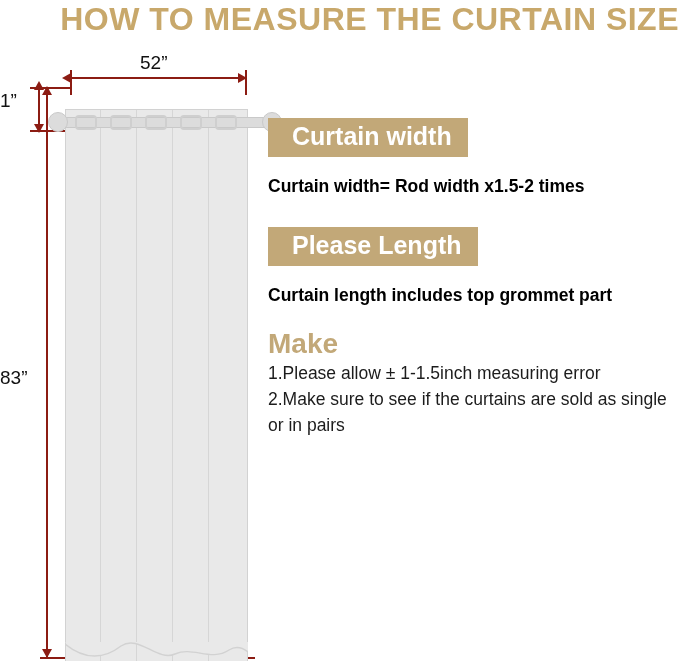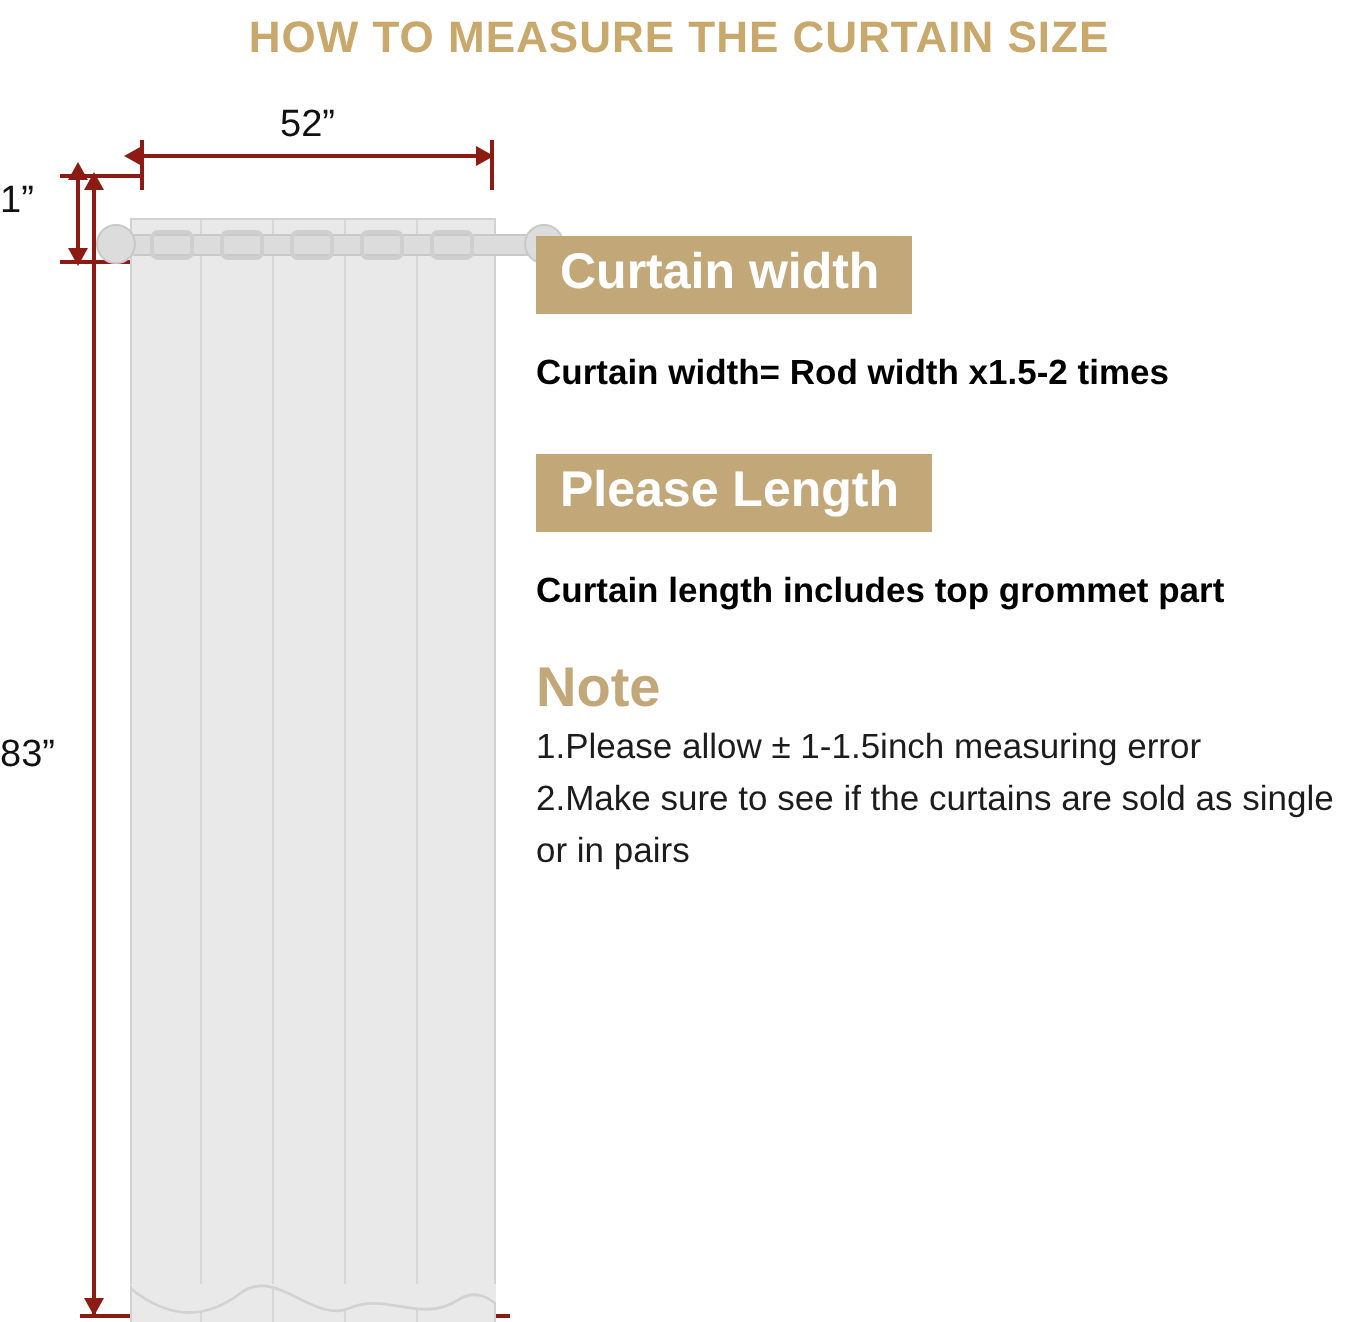--- a/index.html
+++ b/index.html
@@ -14,22 +14,22 @@
     font-family: "Liberation Sans", sans-serif;
     overflow: hidden;
   }
 
   
   #main-title {
     position: absolute;
     left: 0;
     top: 0;
     width: 679px;
-    text-align: center;
-    font-size: 22px;
+    text-align: right;
+    font-size: 32px;
     font-weight: bold;
     letter-spacing: 0.5px;
     color: #c8a86b;
     line-height: 34px;
     padding-top: 2px;
     white-space: nowrap;
   }
 
   
   #diagram {
@@ -138,21 +138,21 @@
     left: 268px;
     top: 118px;
     width: 411px;
   }
   .section-banner {
     display: inline-block;
     background: #c2a878;
     color: #ffffff;
     font-size: 25px;
     font-weight: bold;
-    padding: 4px 16px 6px 12px;
+    padding: 4px 16px 6px 24px;
     line-height: 29px;
     white-space: nowrap;
   }
   .body-text {
     color: #1c1c1c;
     font-size: 17.5px;
     line-height: 26px;
     margin-top: 10px;
     font-family: "Liberation Sans", sans-serif;
   }
@@ -232,16 +232,16 @@
   <div class="section-banner">Curtain width</div>
   <div class="bold-line">Curtain width= Rod width x1.5-2 times</div>
 
   <div class="spacer-lg"></div>
 
   <div class="section-banner">Please Length</div>
   <div class="bold-line">Curtain length includes top grommet part</div>
 
   <div class="spacer-md"></div>
 
-  <div class="note-head">Note</div>
+  <div class="note-head">Make</div>
   <div class="note-line">1.Please allow ± 1-1.5inch measuring error</div>
   <div class="note-line">2.Make sure to see if the curtains are sold as single or in pairs</div>
 </div>
 
 </body></html>

